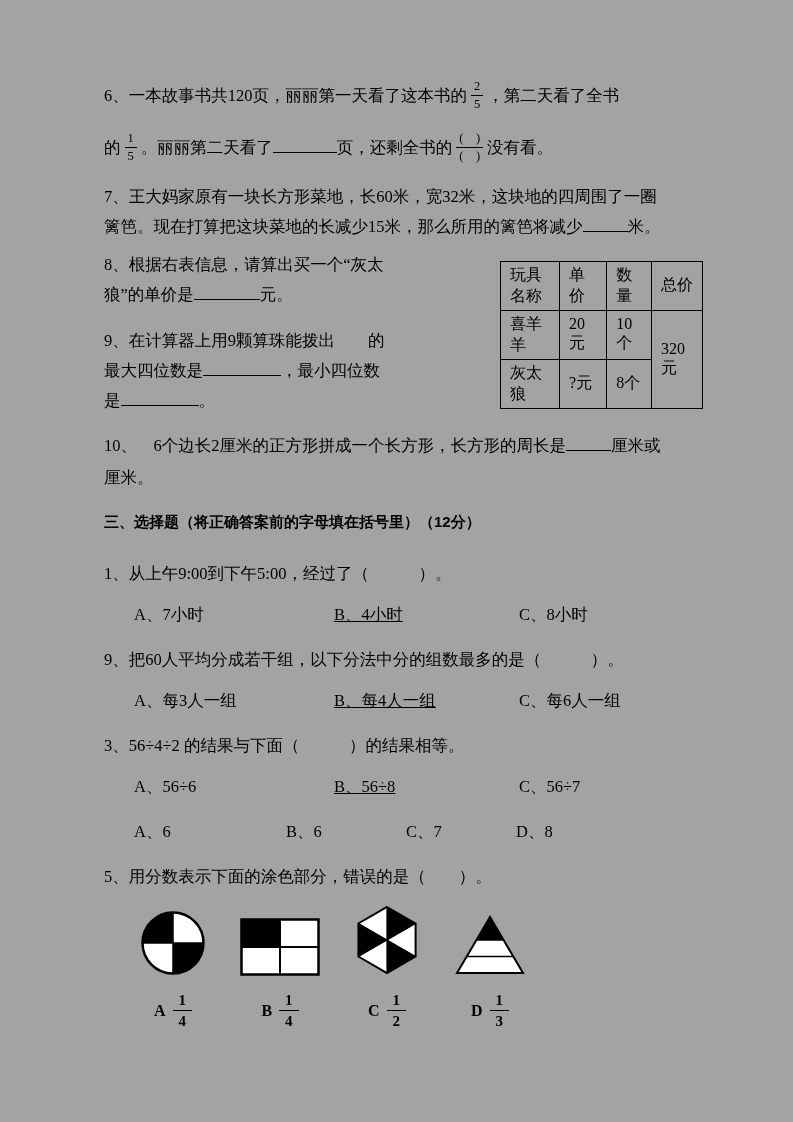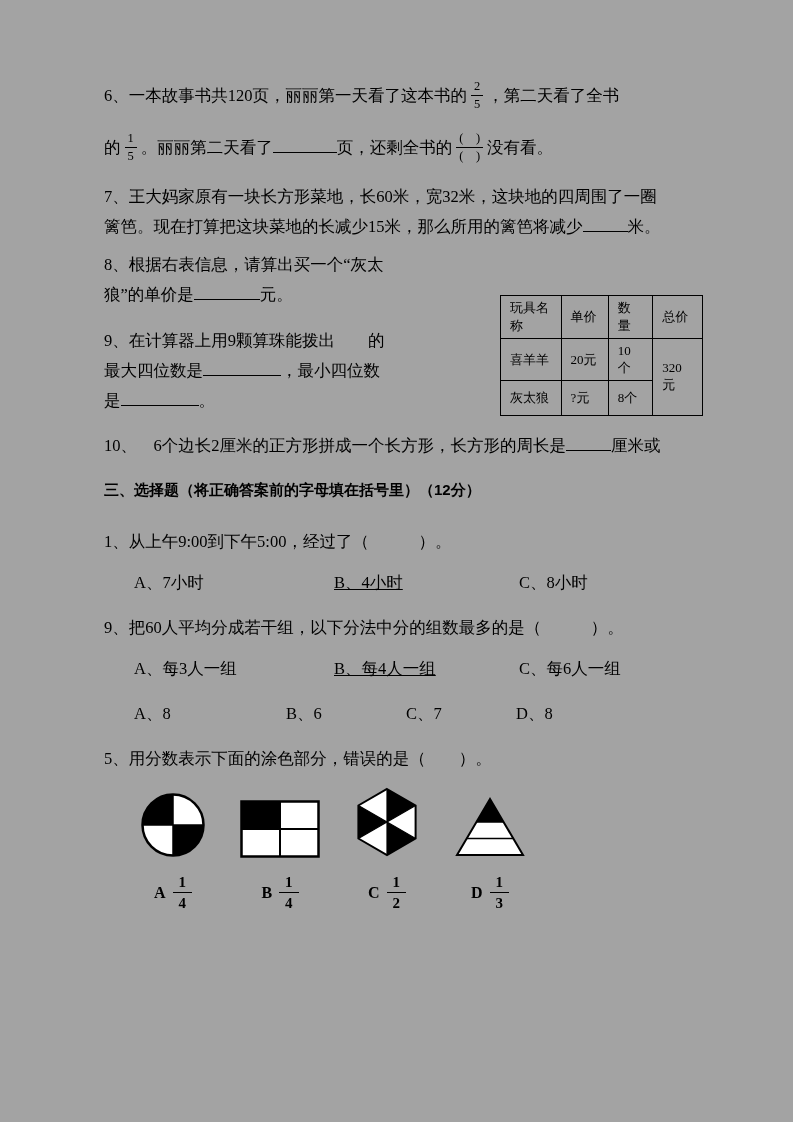--- a/index.html
+++ b/index.html
@@ -14,25 +14,25 @@
   .q  { margin-bottom: 8px; }
 
   .blank { display: inline-block; border-bottom: 1px solid #000; height: 1.05em; vertical-align: baseline; }
   .w45 { width: 45px; } .w64 { width: 64px; } .w66 { width: 66px; } .w78 { width: 78px; }
 
   .frac { display: inline-flex; flex-direction: column; align-items: center; vertical-align: middle;
           font-size: 12.5px; line-height: 1.2; margin: 0 4px; position: relative; top: -2px; }
   .frac .fn { border-bottom: 1.3px solid #000; padding: 0 3px 1px; text-align: center; }
   .frac .fd { padding-top: 1px; text-align: center; }
 
-  .row89 { display: flex; align-items: flex-end; margin-bottom: 14px; }
+  .row89 { display: flex; align-items: center; margin-bottom: 14px; }
   .left89 { width: 396px; flex: none; }
   .q9blk { margin-top: 16px; }
 
-  .info-table { border-collapse: collapse; font-size: 13px; margin-top: 3px; }
+  .info-table { border-collapse: collapse; font-size: 16px; margin-top: 3px; }
   .info-table td { border: 1px solid #000; padding: 3px 9px; vertical-align: middle; text-align: left; }
   .cw1 { width: 92px; } .cw2 { width: 64px; } .cw3 { width: 58px; } .cw4 { width: 62px; }
   .rh0 td { height: 33px; } .rh1 td { height: 42px; } .rh2 td { height: 35px; }
 
   .sec-title { font-family: "Liberation Sans", "DejaVu Sans", sans-serif; font-weight: 700;
                font-size: 15px; line-height: 28px; margin: 14px 0 24px; white-space: nowrap; }
 
   .choice { margin-bottom: 17px; }
   .stem { line-height: 28px; margin-bottom: 13px; white-space: nowrap; margin-top: 11px; }
   .opts { padding-left: 30px; line-height: 28px; white-space: nowrap; }
@@ -104,42 +104,49 @@
           <td>灰太狼</td>
           <td>?元</td>
           <td>8个</td>
         </tr>
       </tbody>
     </table>
   </div>
 
   <section class="q" style="margin-bottom:6px;">
     <div class="l" style="line-height:32px;"><span>10、　6个边长2厘米的正方形拼成一个长方形，长方形的周长是</span><span class="blank w45"></span><span>厘米或</span></div>
+    <div class="l" style="line-height:32px;"><span>厘米。</span></div>
   </section>
 
   <h2 class="sec-title">三、选择题（将正确答案前的字母填在括号里）（12分）</h2>
 
   <section class="choice">
     <div class="stem">1、从上午9:00到下午5:00，经过了（　　　）。</div>
     <div class="opts">
       <span class="o ow1">A、7小时</span><span class="o ow2">B、4小时</span><span class="o">C、8小时</span>
     </div>
   </section>
 
   <section class="choice">
     <div class="stem">9、把60人平均分成若干组，以下分法中分的组数最多的是（　　　）。</div>
     <div class="opts">
       <span class="o ow1">A、每3人一组</span><span class="o ow2">B、每4人一组</span><span class="o">C、每6人一组</span>
     </div>
   </section>
 
-
-  <section class="choice">
-    <div class="opts">
-      <span class="o ow4a">A、8</span><span class="o ow4b">B、6</span><span class="o ow4c">C、7</span><span class="o">D、8</span>
+  <section class="choice">
+    <div class="stem">3、56÷4÷2 的结果与下面（　　　）的结果相等。</div>
+    <div class="opts">
+      <span class="o ow1">A、56÷6</span><span class="o ow2">B、56÷8</span><span class="o">C、56÷7</span>
+    </div>
+  </section>
+
+  <section class="choice">
+    <div class="opts">
+      <span class="o ow4a">A、6</span><span class="o ow4b">B、6</span><span class="o ow4c">C、7</span><span class="o">D、8</span>
     </div>
   </section>
 
   <section class="choice">
     <div class="stem">5、用分数表示下面的涂色部分，错误的是（　　）。</div>
 
     <div class="shapes">
 
       <div class="shape-item">
         <span class="shape">

